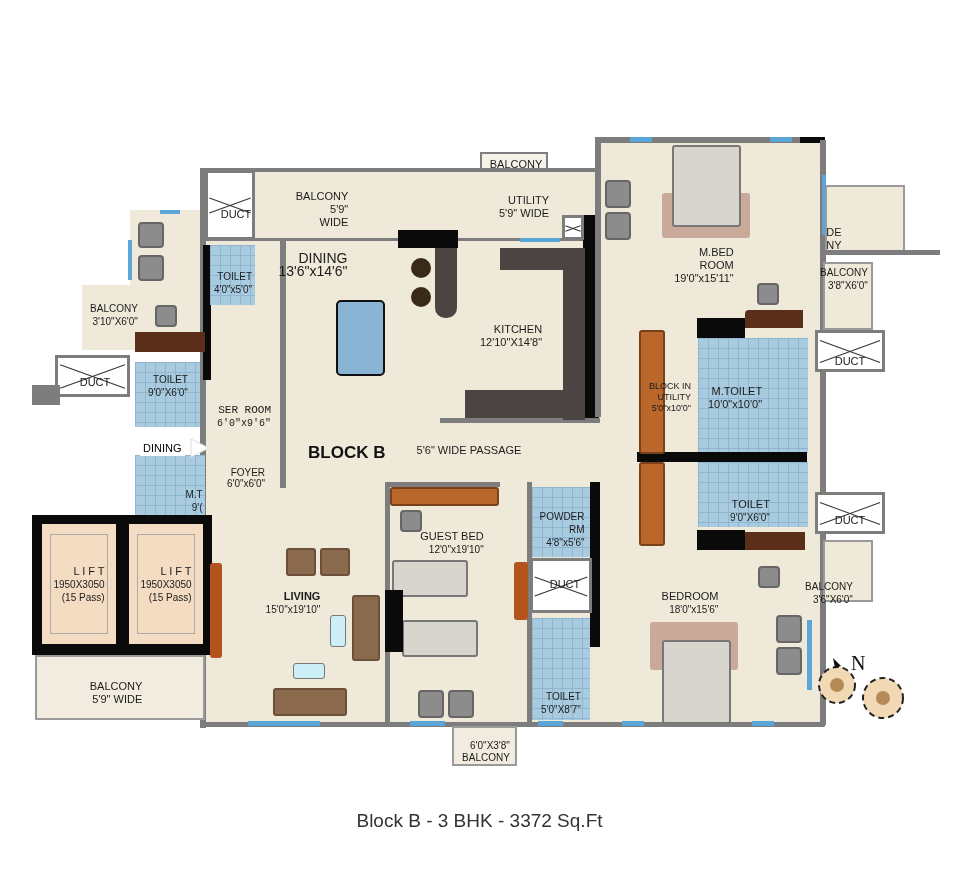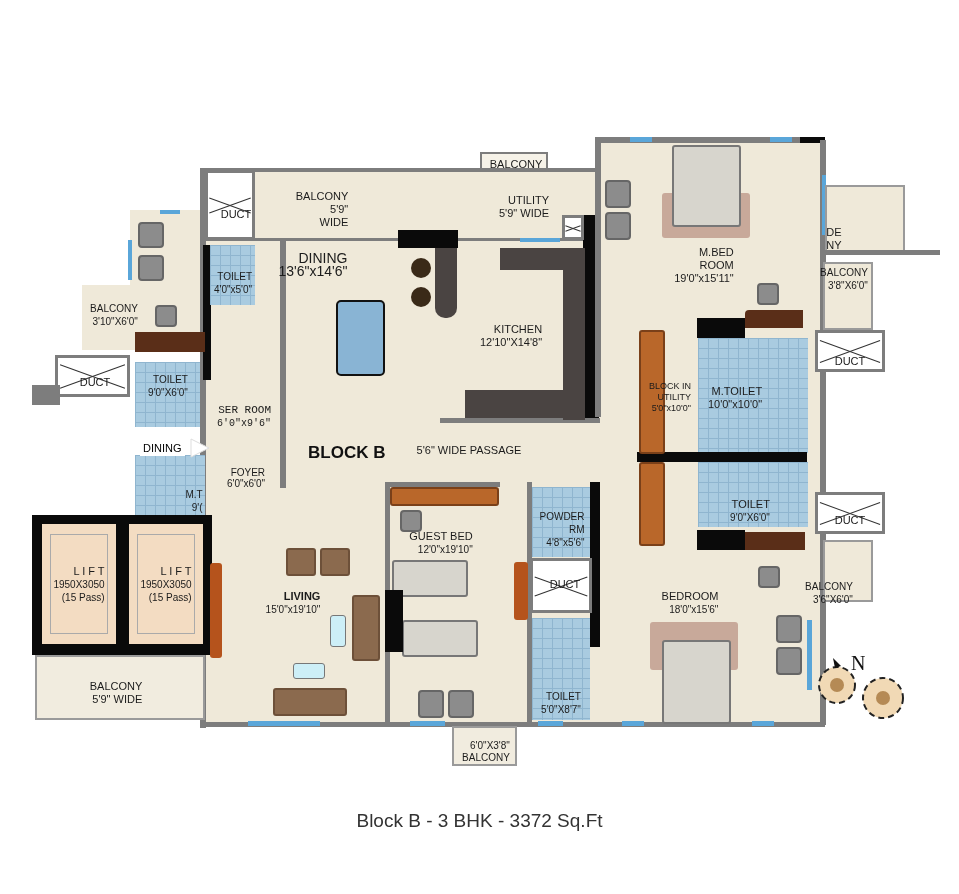--- a/index.html
+++ b/index.html
@@ -217,21 +217,21 @@
       <span>9'(</span>
   </div>
   <div class="lbl" style="left:293px;top:590px;">
     <span style="font-weight:bold;">LIVING</span>
       <span style="font-size:10px;">15'0"x19'10"</span>
   </div>
   <div class="lbl" style="left:116px;top:680px;">
     <span>BALCONY</span>
       <span>5'9" WIDE</span>
   </div>
-  <div class="lbl" style="left:441px;top:530px;">
+  <div class="lbl" style="left:452px;top:530px;">
     <span>GUEST BED</span>
       <span style="font-size:10px;">12'0"x19'10"</span>
   </div>
   <div class="lbl" style="left:562px;top:510px;font-size:10px;">
     <span>POWDER</span>
       <span>RM</span>
       <span>4'8"x5'6"</span>
   </div>
   <div class="lbl" style="left:561px;top:690px;font-size:10px;">
     <span>TOILET</span>

